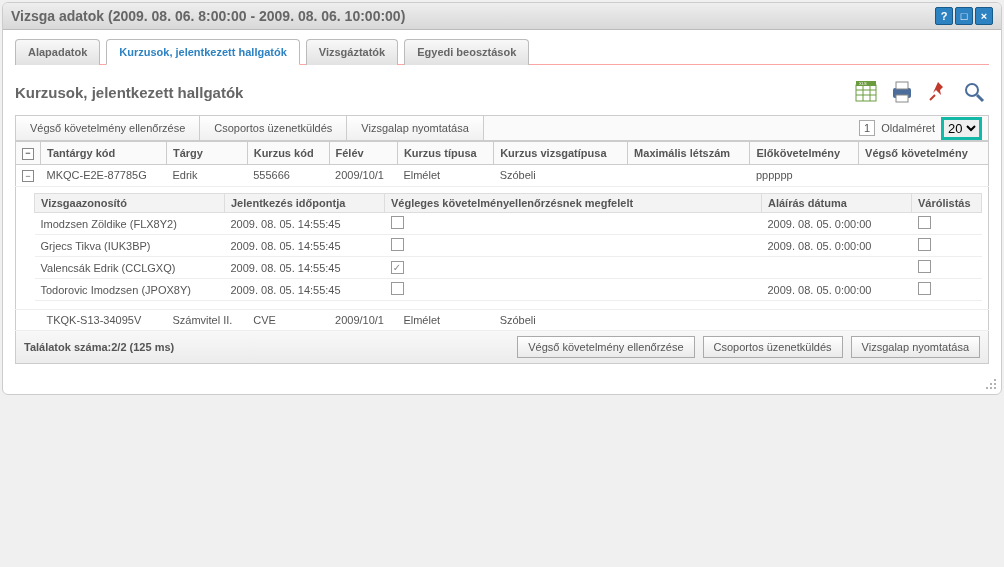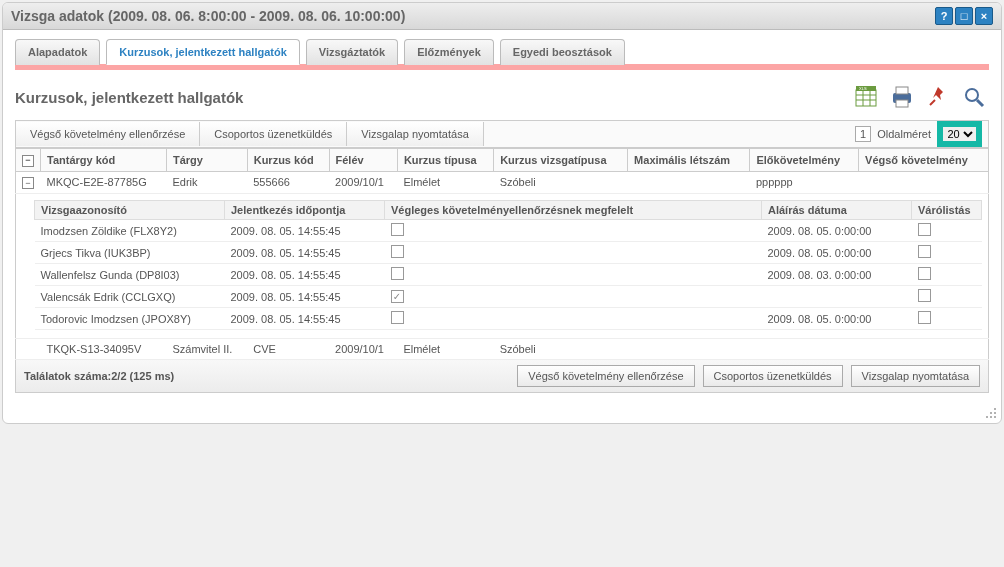--- a/index.html
+++ b/index.html
@@ -45,21 +45,21 @@
     color: #fff;
     font-weight: bold;
     font-size: 11px;
     cursor: pointer;
   }
   .content { padding: 8px 12px 30px 12px; }
   .tabs {
     display: flex;
     gap: 6px;
     margin-bottom: 12px;
-    border-bottom: 6px solid #fca5a5;
+    border-bottom: 1px solid #fca5a5;
   }
   .tab {
     padding: 6px 12px;
     background: linear-gradient(#f8f8f8,#e2e2e2);
     border: 1px solid #bbb;
     border-bottom: none;
     border-radius: 4px 4px 0 0;
     color: #666;
     font-weight: bold;
     cursor: pointer;
@@ -107,21 +107,21 @@
   .pager {
     display:flex; align-items:center; gap:6px;
     padding: 0 6px;
     color:#555;
   }
   .pager .pgnum {
     background:#fff; border:1px solid #aaa;
     padding:1px 4px;
   }
   .pager select {
-    font-size:11px; border:6px solid #14b8a6;text-align:center;
+    font-size:13px; border:3px solid #14b8a6;
   }
   table.grid {
     width:100%;
     border-collapse:collapse;
     border:1px solid #ccc;
     border-top:none;
   }
   table.grid th {
     background:#fafafa;
     border:1px solid #ccc;
@@ -212,21 +212,20 @@
       <span class="win-btn">×</span>
     </div>
   </div>
 
   <div class="content">
 
     <div class="tabs">
       <div class="tab">Alapadatok</div>
       <div class="tab active">Kurzusok, jelentkezett hallgatók</div>
       <div class="tab">Vizsgáztatók</div>
-      <div class="tab">Előzmények</div>
       <div class="tab">Egyedi beosztások</div>
     </div>
 
     <div class="section-head">
       <div class="section-title">Kurzusok, jelentkezett hallgatók</div>
       <div class="toolbar-icons">
         <span class="ticon">
           <svg width="26" height="26">
               <rect x="3" y="6" width="20" height="16" fill="#fff" stroke="#6b9b3f"></rect>
               <rect x="3" y="2" width="20" height="5" fill="#6b9b3f"></rect>
@@ -323,27 +322,20 @@
                     <td><span class="chk"></span></td>
                   </tr>
                   <tr>
                     <td>Grjecs Tikva (IUK3BP)</td>
                     <td>2009. 08. 05. 14:55:45</td>
                     <td><span class="chk"></span></td>
                     <td>2009. 08. 05. 0:00:00</td>
                     <td><span class="chk"></span></td>
                   </tr>
                   <tr>
-                    <td>Wallenfelsz Gunda (DP8I03)</td>
-                    <td>2009. 08. 05. 14:55:45</td>
-                    <td><span class="chk"></span></td>
-                    <td>2009. 08. 03. 0:00:00</td>
-                    <td><span class="chk"></span></td>
-                  </tr>
-                  <tr>
                     <td>Valencsák Edrik (CCLGXQ)</td>
                     <td>2009. 08. 05. 14:55:45</td>
                     <td><span class="chk">✓</span></td>
                     <td></td>
                     <td><span class="chk"></span></td>
                   </tr>
                   <tr>
                     <td>Todorovic Imodzsen (JPOX8Y)</td>
                     <td>2009. 08. 05. 14:55:45</td>
                     <td><span class="chk"></span></td>

